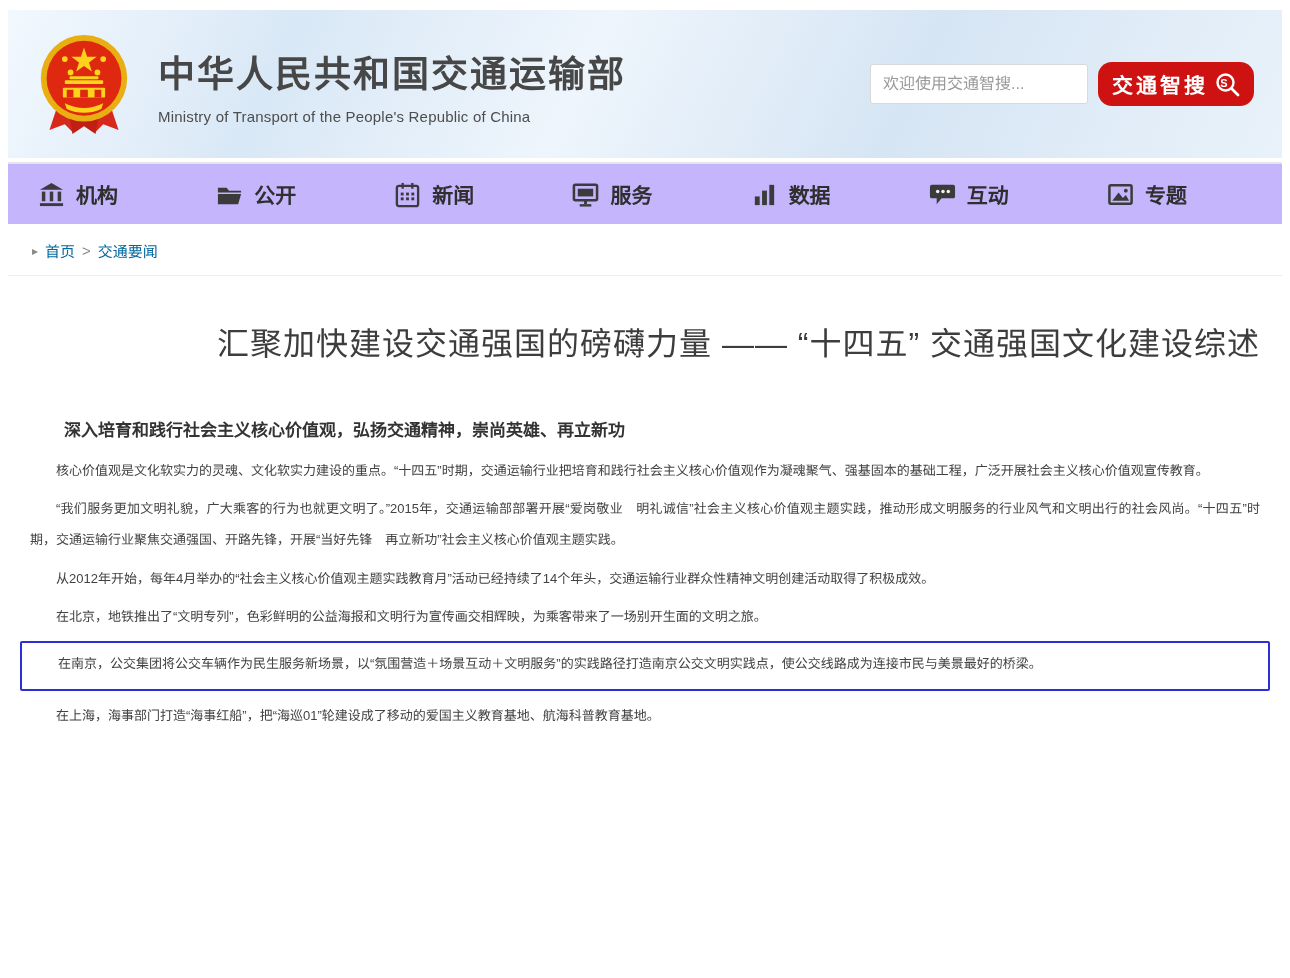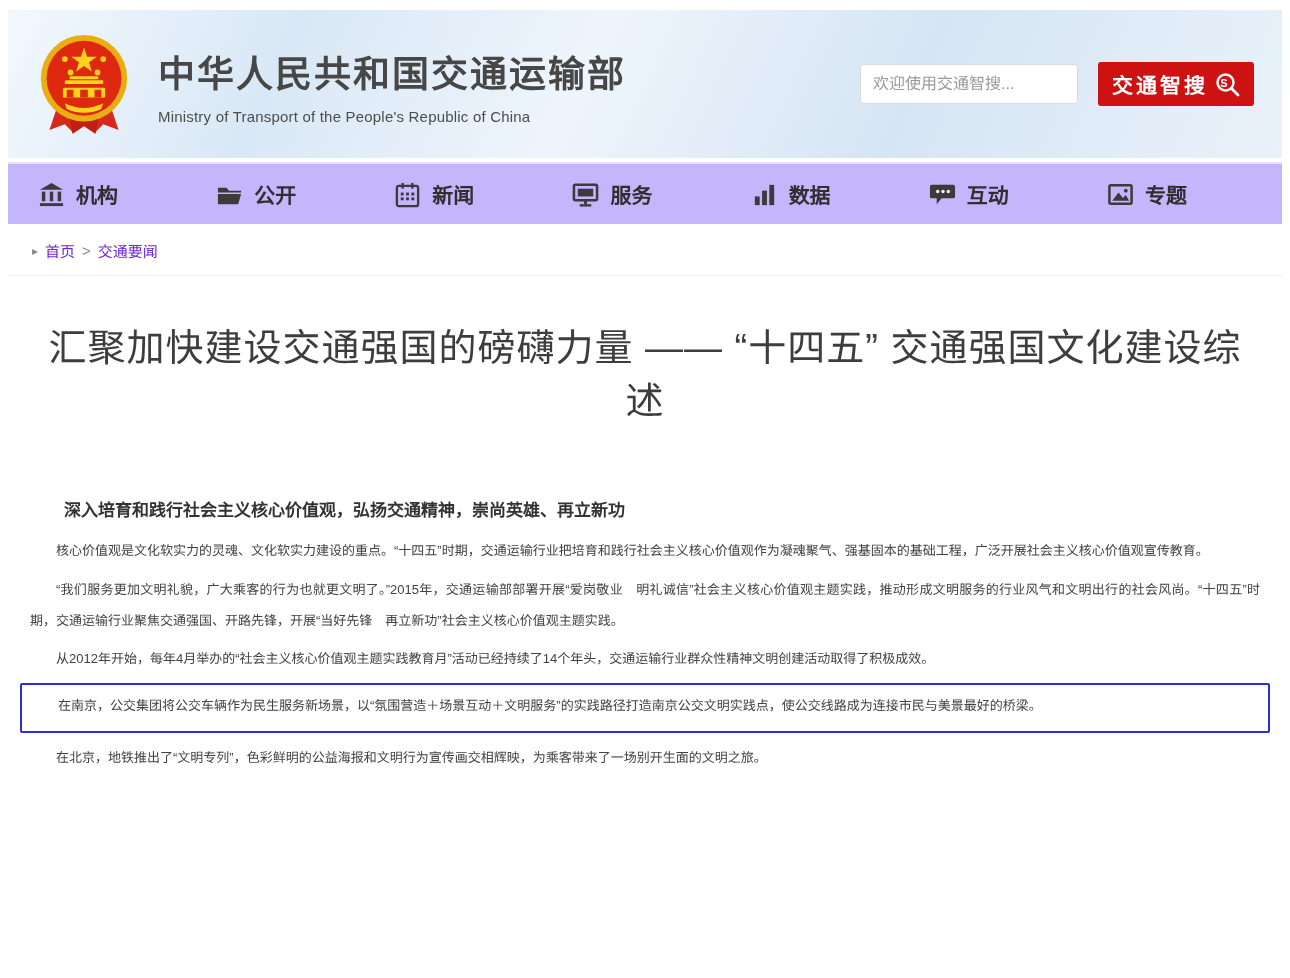--- a/index.html
+++ b/index.html
@@ -11,29 +11,29 @@
     margin:10px 8px 0 8px;
     height:148px;
     display:flex; align-items:center;
     padding:16px 28px;
     background:linear-gradient(115deg,#f2f8fe 0%,#d9e8f6 22%,#eef5fc 45%,#d6e5f4 70%,#e9f2fa 100%);
   }
   .emblem{ width:96px; height:104px; flex:0 0 auto; margin-right:26px; }
   .brand-text{ display:flex; flex-direction:column; gap:10px; }
   .site-title{ font-size:37px; font-weight:bold; color:#474747; letter-spacing:2px; }
   .site-subtitle{ font-size:15px; color:#4d4d4d; letter-spacing:.2px; }
-  .search-zone{ margin-left:auto; display:flex; align-items:center; gap:20px; }
+  .search-zone{ margin-left:auto; display:flex; align-items:center; gap:10px; }
   .search-input{
     width:218px; height:40px; border:1px solid #d9d9d9; border-radius:3px;
     background:#fff; padding:0 12px; font-size:16px; color:#333;
     font-family:"Liberation Sans","DejaVu Sans",sans-serif; outline:none;
   }
   .search-input::placeholder{ color:#9a9a9a; }
   .search-btn{
-    height:44px; padding:0 14px; border:none; border-radius:3px;
+    height:44px; padding:0 14px; border:none; border-radius:14px;
     background:#ce1212; color:#fff; font-size:21px; font-weight:bold;
     letter-spacing:3px; display:flex; align-items:center; gap:6px; cursor:pointer;
     font-family:"Liberation Sans","DejaVu Sans",sans-serif;
   }
   .search-btn svg{ flex:0 0 auto; }
 
   
   .nav{
     margin:4px 8px 0 8px;
     height:62px; background:#c4b5fd;
@@ -45,28 +45,28 @@
   .nav-item svg{ width:27px; height:27px; fill:#3b3b3b; }
   .nav-label{ font-size:21px; font-weight:bold; color:#2f2f2f; }
 
   
   .breadcrumb{
     padding:16px 30px 14px 24px; font-size:15px; color:#666;
     border-bottom:1px solid #ededed; margin:0 8px;
     display:flex; align-items:center; gap:7px;
   }
   .crumb-caret{ color:#888; font-size:12px; }
-  .crumb-link{ color:#6d28d9; cursor:pointer; }
+  .crumb-link{ color:#0369a1; cursor:pointer; }
   .crumb-sep{ color:#888; }
 
   
   .article{ padding:46px 30px 0 30px; }
   .article-title{
-    text-align:center; font-size:38px; font-weight:500; color:#3d3d3d;
-    letter-spacing:1px; margin-bottom:63px; line-height:1.4;
+    text-align:right; font-size:32px; font-weight:500; color:#3d3d3d;
+    letter-spacing:1px; margin-bottom:44px; line-height:1.4;
   }
   .lead{
     font-size:17px; font-weight:bold; color:#333;
     text-indent:2em; line-height:2.3; margin-bottom:6px;
   }
   .para{
     font-size:13px; color:#424242; text-indent:2em;
     line-height:2.35; text-align:justify; margin-bottom:8px;
   }
   .para.highlight{
@@ -203,18 +203,19 @@
   </div>
 
   <main class="article">
     <h1 class="article-title">汇聚加快建设交通强国的磅礴力量 —— “十四五” 交通强国文化建设综述</h1>
 
     <p class="lead">深入培育和践行社会主义核心价值观，弘扬交通精神，崇尚英雄、再立新功</p>
 
     <p class="para">核心价值观是文化软实力的灵魂、文化软实力建设的重点。“十四五”时期，交通运输行业把培育和践行社会主义核心价值观作为凝魂聚气、强基固本的基础工程，广泛开展社会主义核心价值观宣传教育。</p>
     <p class="para">“我们服务更加文明礼貌，广大乘客的行为也就更文明了。”2015年，交通运输部部署开展“爱岗敬业　明礼诚信”社会主义核心价值观主题实践，推动形成文明服务的行业风气和文明出行的社会风尚。“十四五”时期，交通运输行业聚焦交通强国、开路先锋，开展“当好先锋　再立新功”社会主义核心价值观主题实践。</p>
     <p class="para">从2012年开始，每年4月举办的“社会主义核心价值观主题实践教育月”活动已经持续了14个年头，交通运输行业群众性精神文明创建活动取得了积极成效。</p>
+    <p class="para">在北京，地铁推出了“文明专列”，色彩鲜明的公益海报和文明行为宣传画交相辉映，为乘客带来了一场别开生面的文明之旅。</p>
     <p class="para highlight">在南京，公交集团将公交车辆作为民生服务新场景，以“氛围营造＋场景互动＋文明服务”的实践路径打造南京公交文明实践点，使公交线路成为连接市民与美景最好的桥梁。</p>
-    <p class="para">在北京，地铁推出了“文明专列”，色彩鲜明的公益海报和文明行为宣传画交相辉映，为乘客带来了一场别开生面的文明之旅。</p>
+    <p class="para">在上海，海事部门打造“海事红船”，把“海巡01”轮建设成了移动的爱国主义教育基地、航海科普教育基地。</p>
 
   </main>
 
 </div>
 
 </body></html>

